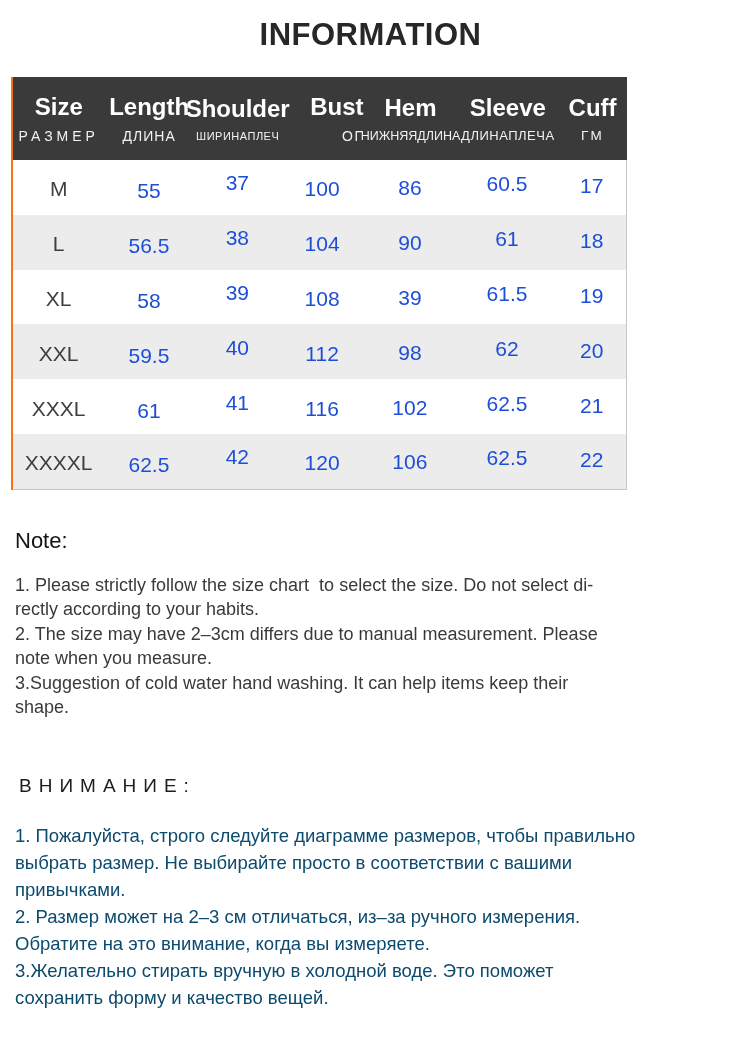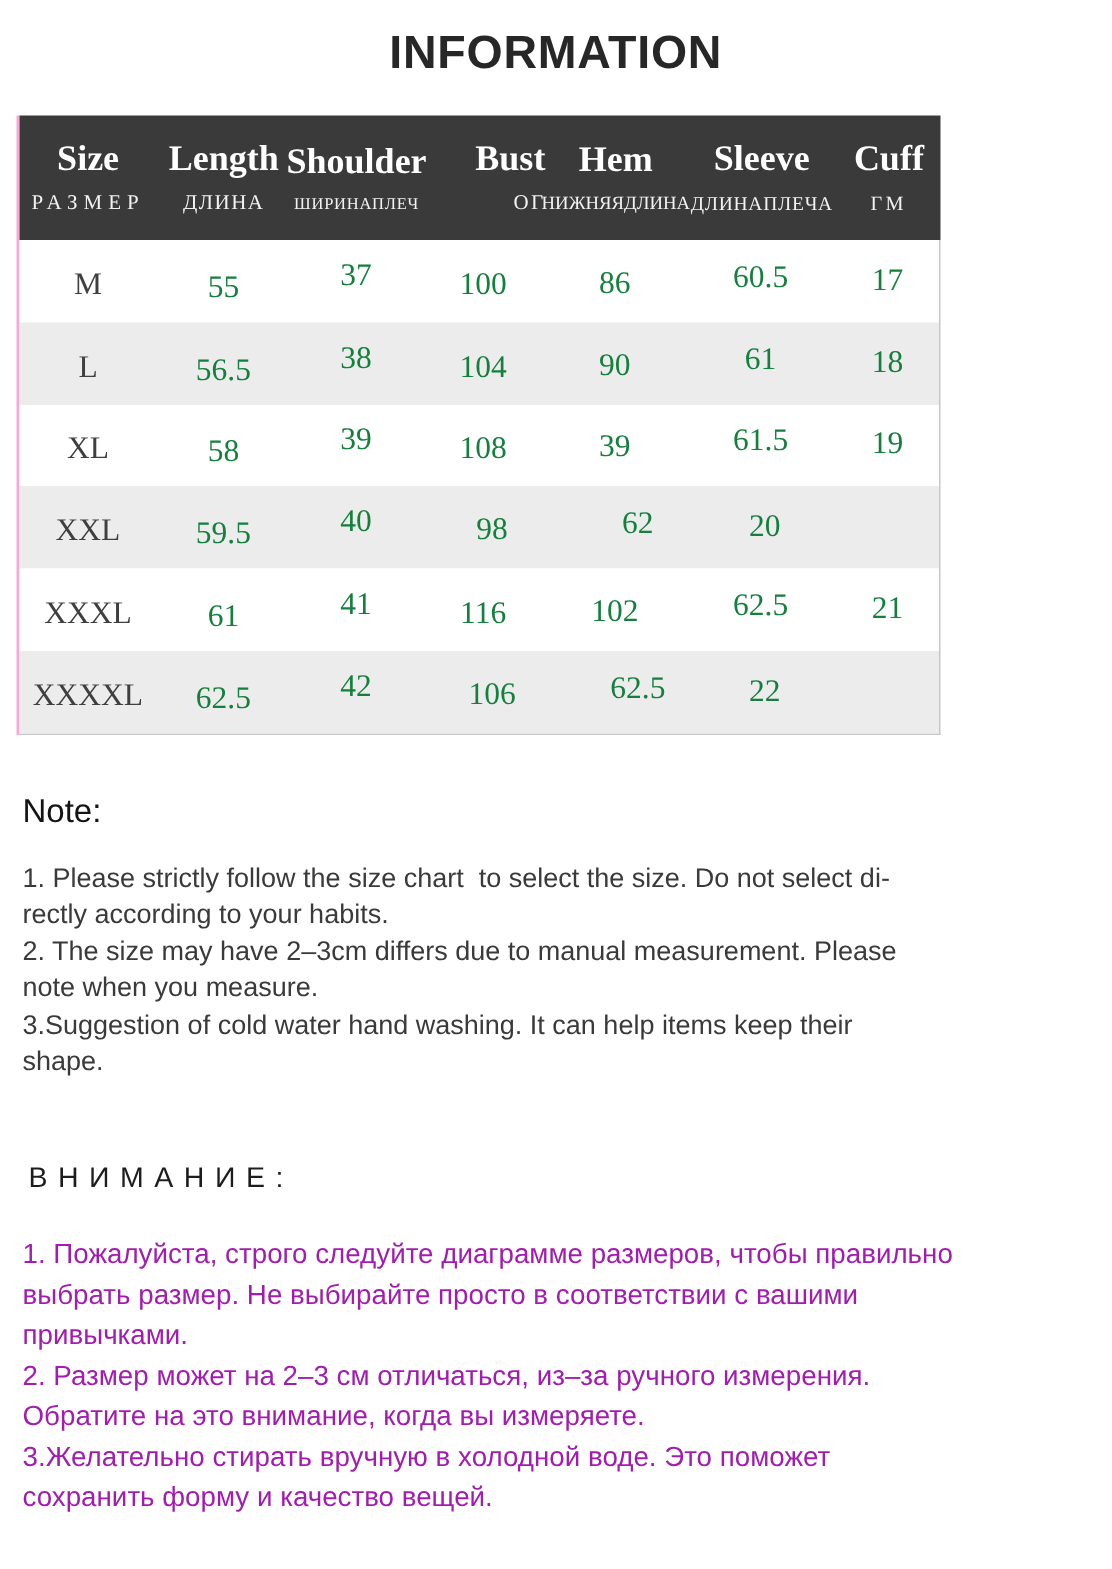--- a/index.html
+++ b/index.html
@@ -13,23 +13,22 @@
   .page-title{
     margin:0;padding-top:17px;
     text-align:center;
     font-size:31px;font-weight:700;letter-spacing:0.5px;
     color:#272727;
   }
   
   .size-table{
     margin:24px 10px 0 11px;
     width:616px;
-    border-left:2px solid #f9a8d4;
+    border-left:2px solid #f97316;
     box-sizing:border-box;
-    font-family:Liberation Serif, serif;
   }
   .thead{
     height:83px;
     background:#3a3a3a;
     display:flex;
     align-items:stretch;
   }
   .thead .col{
     display:flex;flex-direction:column;
     justify-content:center;align-items:center;
@@ -47,41 +46,41 @@
     border-right:1px solid #c7c7c7;
     border-bottom:1px solid #c7c7c7;
   }
   .trow{
     display:flex;height:54.8px;align-items:stretch;
   }
   .trow:nth-child(even){background:#ececec;}
   .trow:nth-child(odd){background:#ffffff;}
   .tcell{
     display:flex;justify-content:center;align-items:center;
-    font-size:21px;color:#15803d;box-sizing:border-box;
+    font-size:21px;color:#1d4ed8;box-sizing:border-box;
   }
   .tcell.size-cell{color:#3f3f3f;}
   
   .note-section{margin:38px 20px 0 15px;}
   .note-heading{
     margin:0;font-size:22px;font-weight:400;color:#141414;
   }
   .note-body{
     margin:19px 0 0 0;
     font-size:18px;line-height:24.5px;color:#3a3a3a;
     white-space:pre-wrap;
   }
   .attention-section{margin:55px 20px 0 19px;}
   .attention-heading{
     margin:0;font-size:19px;font-weight:400;color:#1d1d1d;
     letter-spacing:7px;
   }
   .attention-body{
     margin:25px 0 0 -4px;
-    font-size:18.5px;line-height:27px;color:#a21caf;
+    font-size:18.5px;line-height:27px;color:#0c4a6e;
     white-space:pre-wrap;
   }
 </style>
 </head>
 <body>
 
 <div class="page">
 
   <h1 class="page-title">INFORMATION</h1>
 
@@ -141,37 +140,39 @@
           <div class="tcell" style="width: 14.3%; transform: translateY(-4px);">39</div>
           <div class="tcell" style="width: 13.35%; transform: translateY(2px);">108</div>
           <div class="tcell" style="width: 15.3%; transform: translateY(1px);">39</div>
           <div class="tcell" style="width: 16.4%; transform: translateY(-3px);">61.5</div>
           <div class="tcell" style="width: 11.2%; transform: translateY(-1px);">19</div>
         </div>
         <div class="trow">
           <div class="tcell size-cell" style="width: 14.9%; transform: translateY(2px);">XXL</div>
           <div class="tcell" style="width: 14.55%; transform: translateY(4px);">59.5</div>
           <div class="tcell" style="width: 14.3%; transform: translateY(-4px);">40</div>
+          <div class="tcell" style="width: 13.35%; transform: translateY(2px);">112</div>
           <div class="tcell" style="width: 15.3%; transform: translateY(1px); text-align: center;">98</div>
           <div class="tcell" style="width: 16.4%; transform: translateY(-3px);">62</div>
           <div class="tcell" style="width: 11.2%; transform: translateY(-1px);">20</div>
         </div>
         <div class="trow">
           <div class="tcell size-cell" style="width: 14.9%; transform: translateY(2px);">XXXL</div>
           <div class="tcell" style="width: 14.55%; transform: translateY(4px);">61</div>
           <div class="tcell" style="width: 14.3%; transform: translateY(-4px);">41</div>
           <div class="tcell" style="width: 13.35%; transform: translateY(2px);">116</div>
           <div class="tcell" style="width: 15.3%; transform: translateY(1px);">102</div>
           <div class="tcell" style="width: 16.4%; transform: translateY(-3px);">62.5</div>
           <div class="tcell" style="width: 11.2%; transform: translateY(-1px);">21</div>
         </div>
         <div class="trow">
           <div class="tcell size-cell" style="width: 14.9%; transform: translateY(2px);">XXXXL</div>
           <div class="tcell" style="width: 14.55%; transform: translateY(4px);">62.5</div>
           <div class="tcell" style="width: 14.3%; transform: translateY(-4px);">42</div>
+          <div class="tcell" style="width: 13.35%; transform: translateY(2px);">120</div>
           <div class="tcell" style="width: 15.3%; transform: translateY(1px);">106</div>
           <div class="tcell" style="width: 16.4%; transform: translateY(-3px);">62.5</div>
           <div class="tcell" style="width: 11.2%; transform: translateY(-1px);">22</div>
         </div>
       </div>
   </div>
 
   <section class="note-section">
     <h2 class="note-heading">Note:</h2>
     <p class="note-body">1. Please strictly follow the size chart  to select the size. Do not select di-

